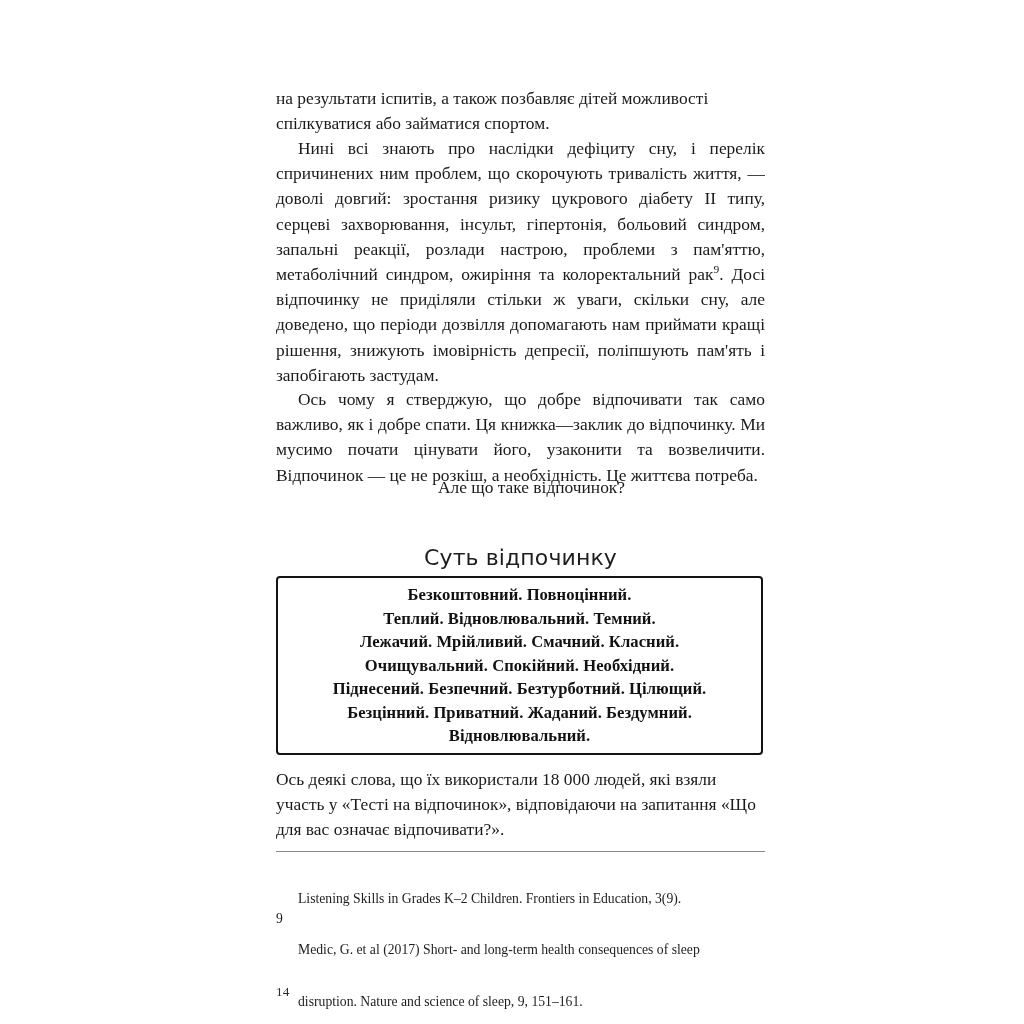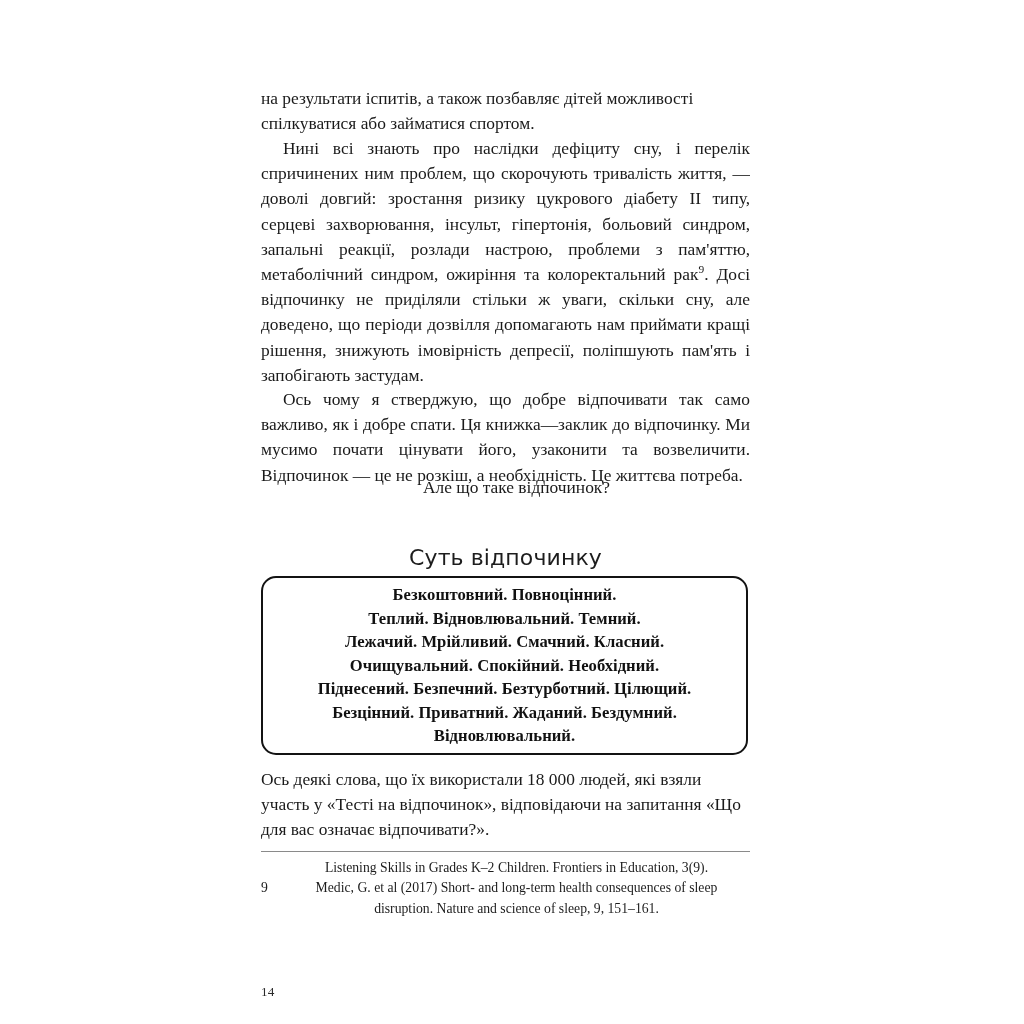--- a/index.html
+++ b/index.html
@@ -13,21 +13,21 @@
   body {
     font-family: "Liberation Serif", "DejaVu Serif", serif;
     color: #1a1a1a;
     position: relative;
     overflow: hidden;
   }
 
   
   .page {
     position: absolute;
-    left: 261px;
+    left: 276px;
     top: 0;
     width: 489px;
     height: 1024px;
   }
 
   
   .body-text {
     position: absolute;
     left: 0;
     width: 489px;
@@ -68,21 +68,21 @@
   }
 
   
   .definition-box {
     position: absolute;
     left: 0;
     top: 576px;
     width: 487px;
     height: 179px;
     border: 2.1px solid #131313;
-    border-radius: 15px;
+    border-radius: 4px;
     background: #ffffff;
     display: flex;
     flex-direction: column;
     align-items: center;
     justify-content: center;
   }
   .definition-box .box-line {
     font-size: 16.6px;
     font-weight: 700;
     line-height: 23.6px;
@@ -116,21 +116,22 @@
     color: #1c1c1c;
   }
   .footnote-marker {
     width: 22px;
     flex: 0 0 22px;
     font-size: 13.7px;
     line-height: 20.4px;
   }
   .footnote-text {
     flex: 1 1 auto;
-    text-align: center;
+    text-align: left;
+    margin-top: 31px;
   }
   .footnote-row.continuation .footnote-text { padding-left: 0; }
 
   
   .page-number {
     position: absolute;
     left: 0;
     top: 943px;
     font-size: 13.2px;
     color: #2a2a2a;

